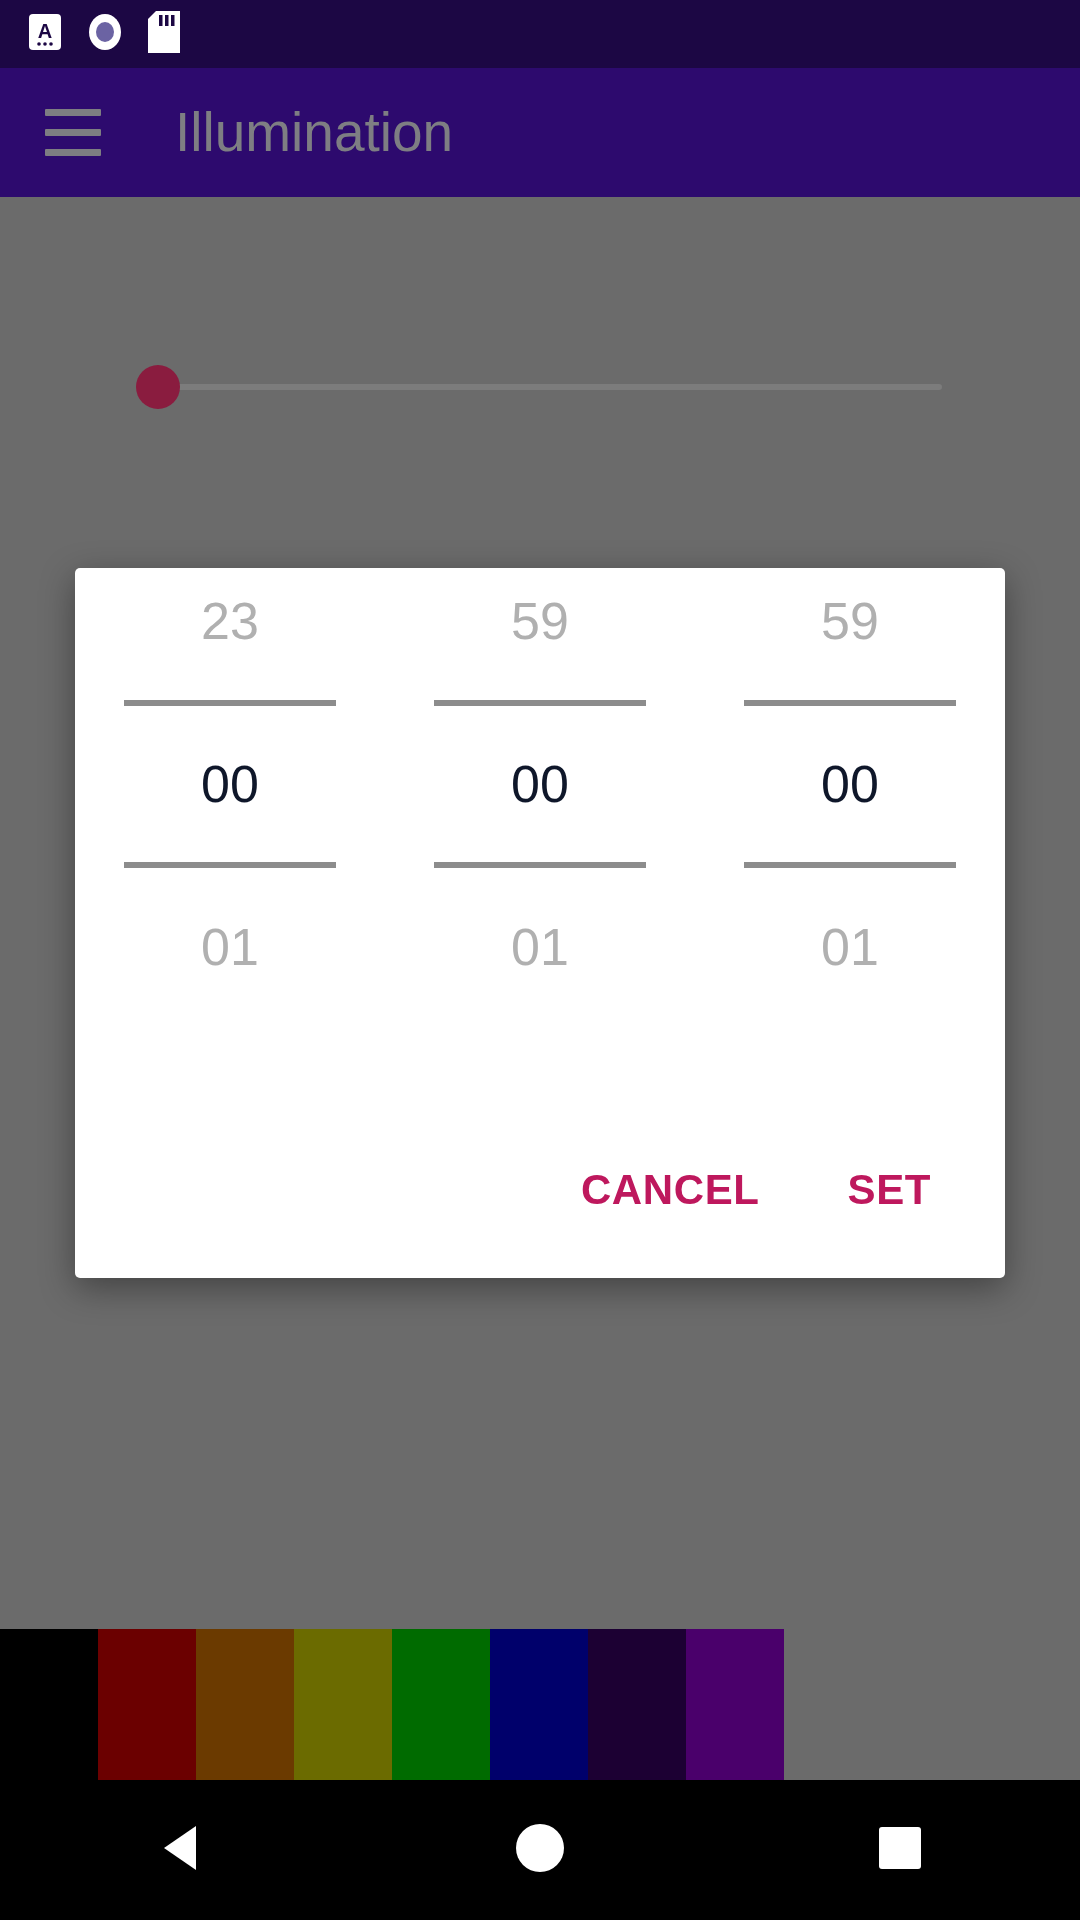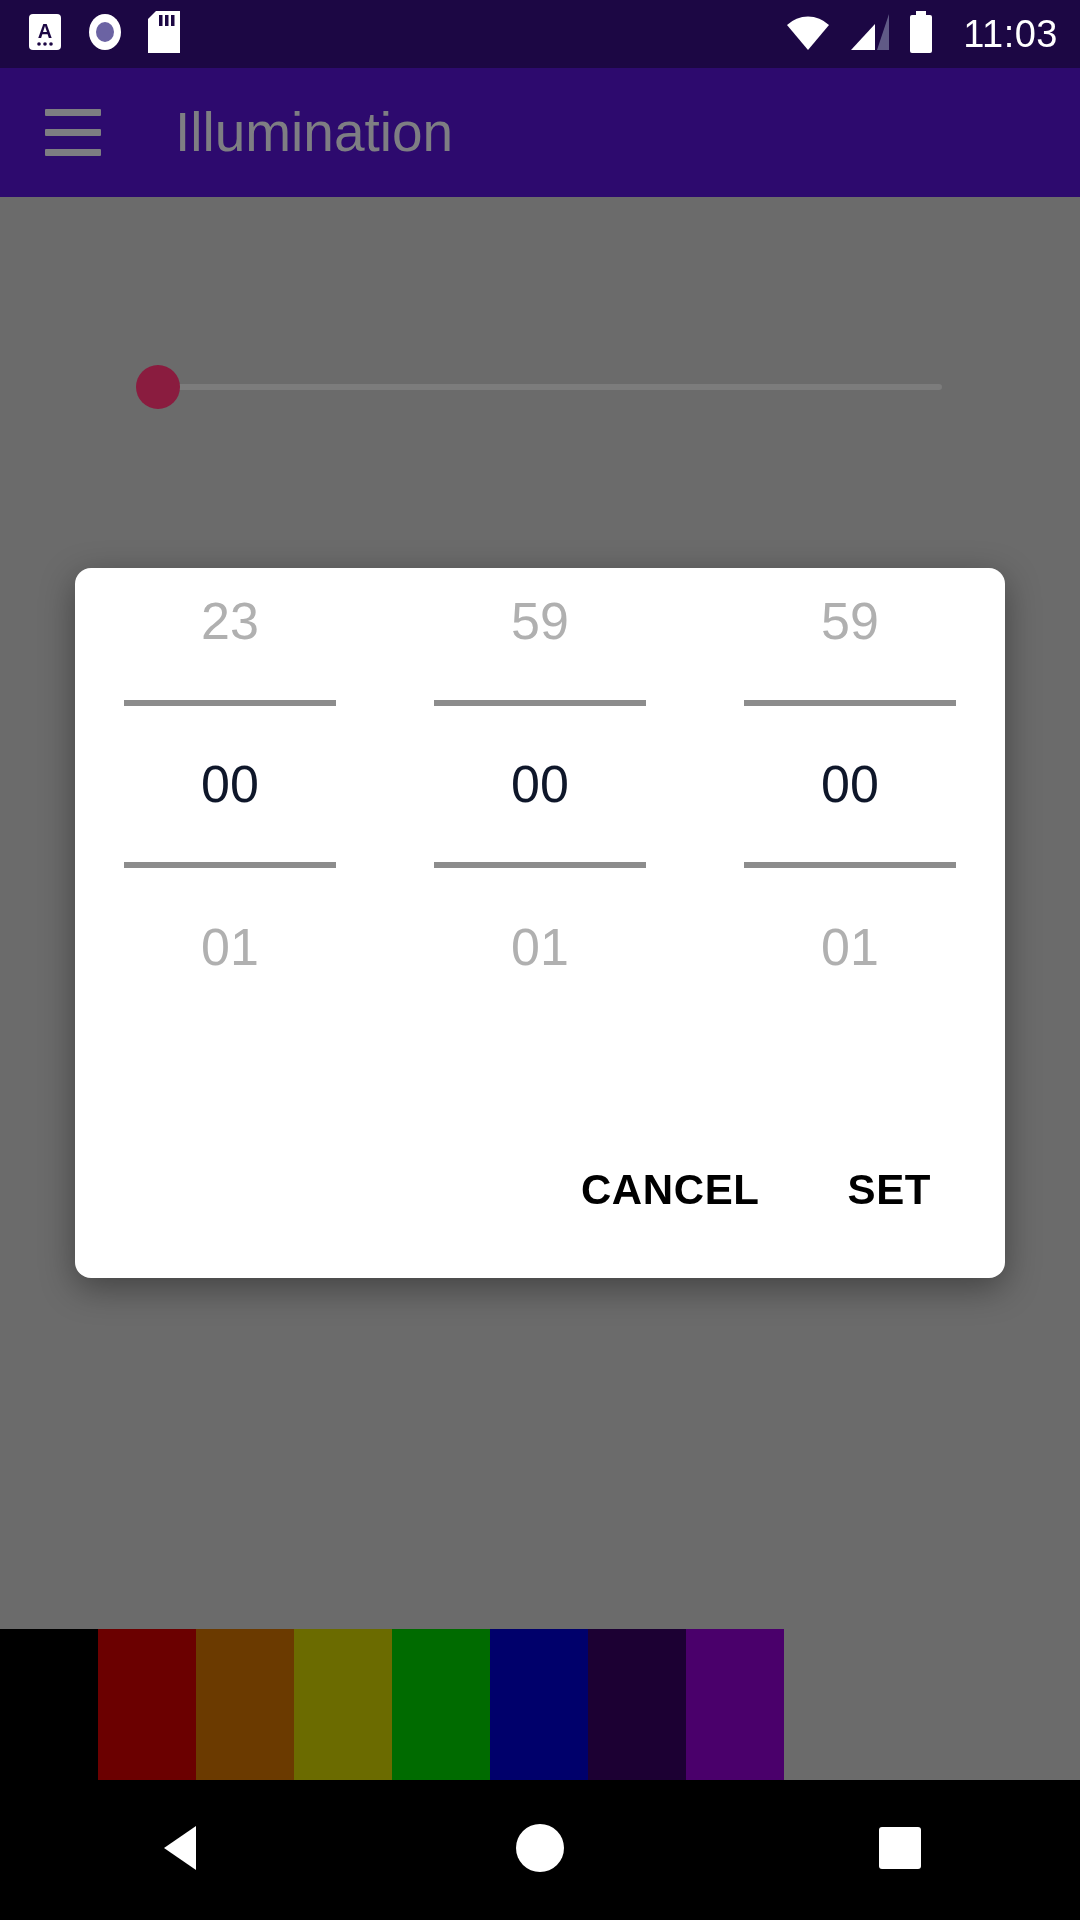--- a/index.html
+++ b/index.html
@@ -132,21 +132,21 @@
   }
 
   
   #time-picker-dialog {
     position: absolute;
     top: 568px;
     left: 75px;
     width: 930px;
     height: 710px;
     background: #ffffff;
-    border-radius: 16px;
+    border-radius: 5px;
     box-shadow: 0 10px 34px rgba(0,0,0,0.38);
     overflow: hidden;
   }
   #picker-row {
     position: absolute;
     top: 0;
     left: 0;
     width: 930px;
     height: 530px;
     display: flex;
@@ -198,21 +198,21 @@
     box-sizing: border-box;
     gap: 80px;
   }
   .dialog-btn {
     background: none;
     border: none;
     font-family: "Liberation Sans", sans-serif;
     font-size: 42px;
     font-weight: 700;
     letter-spacing: 0.6px;
-    color: #000000;
+    color: #be185d;
     padding: 6px 4px;
     cursor: pointer;
     line-height: 1;
   }
 
   
   #swatch-strip {
     position: absolute;
     top: 1629px;
     left: 0;
@@ -273,40 +273,20 @@
         </svg>
       </span>
       <span class="sb-icon">
         <svg width="32" height="42" viewBox="0 0 32 42">
           <path d="M8 0 L32 0 L32 42 L0 42 L0 8 Z" fill="#ffffff"></path>
           <rect x="11" y="4" width="3.5" height="11" fill="#1c0744"></rect>
           <rect x="17" y="4" width="3.5" height="11" fill="#1c0744"></rect>
           <rect x="23" y="4" width="3.5" height="11" fill="#1c0744"></rect>
         </svg>
       </span>
-    </div>
-    <div class="status-right">
-      <span class="sb-icon">
-        <svg width="46" height="40" viewBox="0 0 46 40">
-          <path d="M23 38 L2 13 A30 30 0 0 1 44 13 Z" fill="#ffffff"></path>
-        </svg>
-      </span>
-      <span class="sb-icon">
-        <svg width="44" height="40" viewBox="0 0 44 40">
-          <path d="M42 2 L42 38 L30 38 Z" fill="#605a86"></path>
-          <path d="M28 12 L28 38 L4 38 Z" fill="#ffffff"></path>
-        </svg>
-      </span>
-      <span class="sb-icon">
-        <svg width="28" height="42" viewBox="0 0 28 42">
-          <rect x="9" y="0" width="10" height="5" fill="#ffffff"></rect>
-          <rect x="3" y="4" width="22" height="38" rx="2" fill="#ffffff"></rect>
-        </svg>
-      </span>
-      <span id="status-clock">11:03</span>
     </div>
   </div>
 
   <div id="app-bar">
     <div id="menu-button">
       <span class="bar"></span>
       <span class="bar"></span>
       <span class="bar"></span>
     </div>
     <div id="app-title">Illumination</div>

